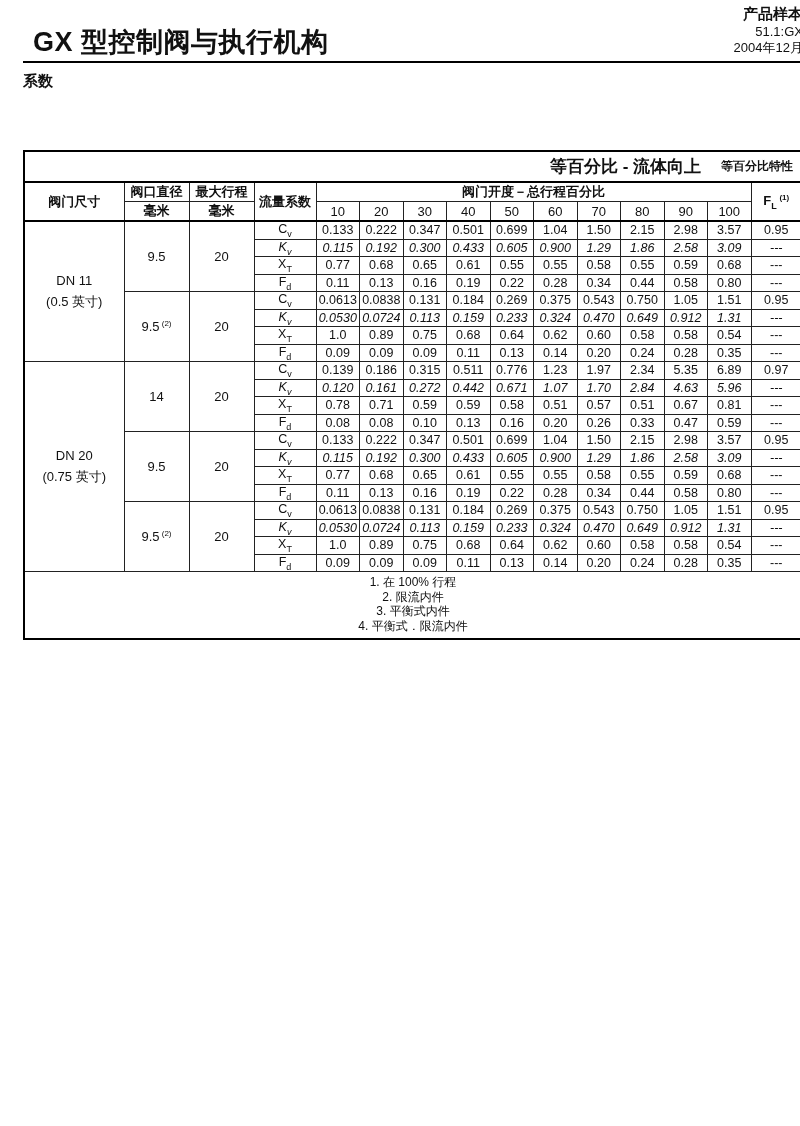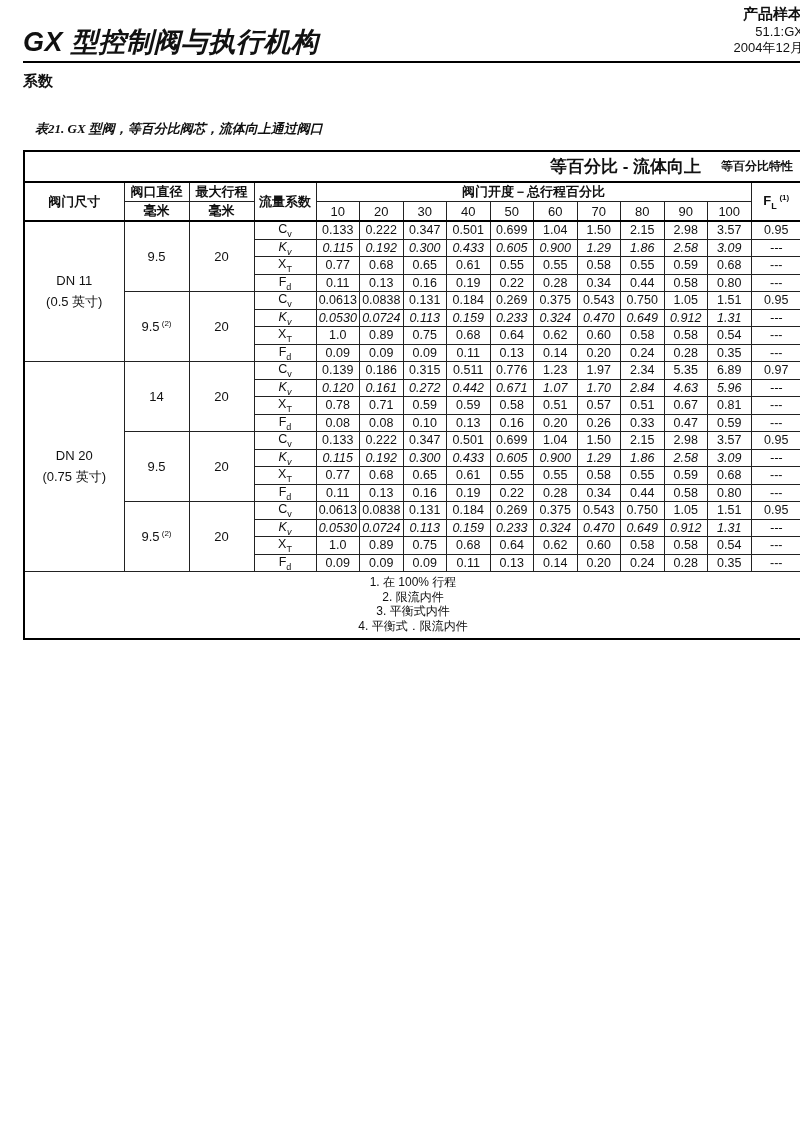--- a/index.html
+++ b/index.html
@@ -19,26 +19,25 @@
     top: 5px;
     right: 10px;
     text-align: right;
     line-height: 1.25;
   }
   .masthead .doc-type { font-weight: bold; font-size: 15px; }
   .masthead .doc-num, .masthead .doc-date { font-size: 13px; }
   .doc-title {
     position: absolute;
     top: 24px;
-    left: 10px;
+    left: 20px;
     margin: 0;
     font-size: 27px;
     font-weight: bold;
     letter-spacing: 0.5px;
-    font-style: italic;
   }
   .rule {
     position: absolute;
     top: 61px;
     left: 10px;
     width: 780px;
     border-top: 2px solid #000;
   }
   .section-heading {
     position: absolute;
@@ -129,21 +128,20 @@
   <div class="masthead">
     <div class="doc-type">产品样本</div>
     <div class="doc-num">51.1:GX</div>
     <div class="doc-date">2004年12月</div>
   </div>
 
   <h1 class="doc-title">GX 型控制阀与执行机构</h1>
   <div class="rule"></div>
 
   <h2 class="section-heading">系数</h2>
-  <p class="table-caption">表21. GX 型阀，等百分比阀芯，流体向上通过阀口</p>
 
   <div class="table-wrap">
     <table class="coef">
       <colgroup>
         <col style="width:100px">
         <col style="width:65px">
         <col style="width:65px">
         <col style="width:62px">
         <col style="width:43.5px">
           <col style="width:43.5px">

